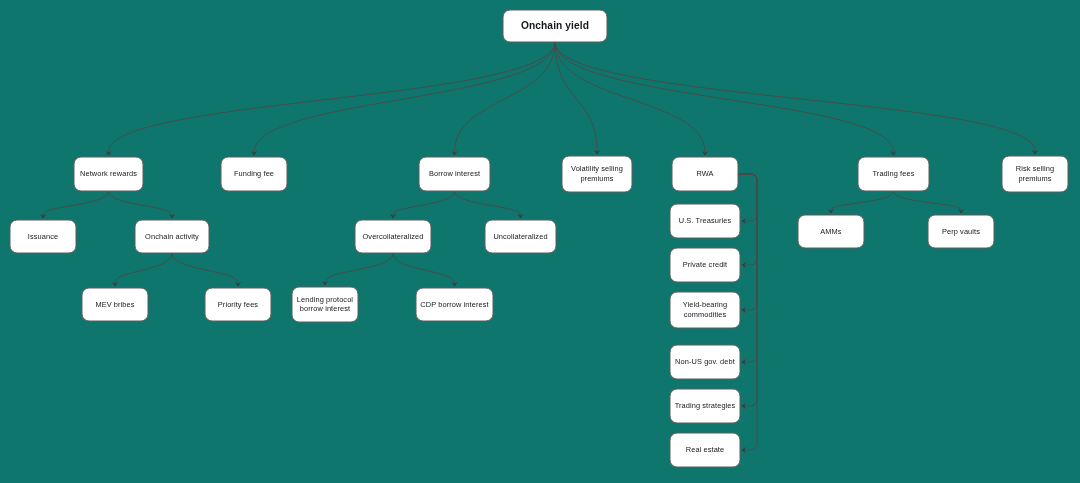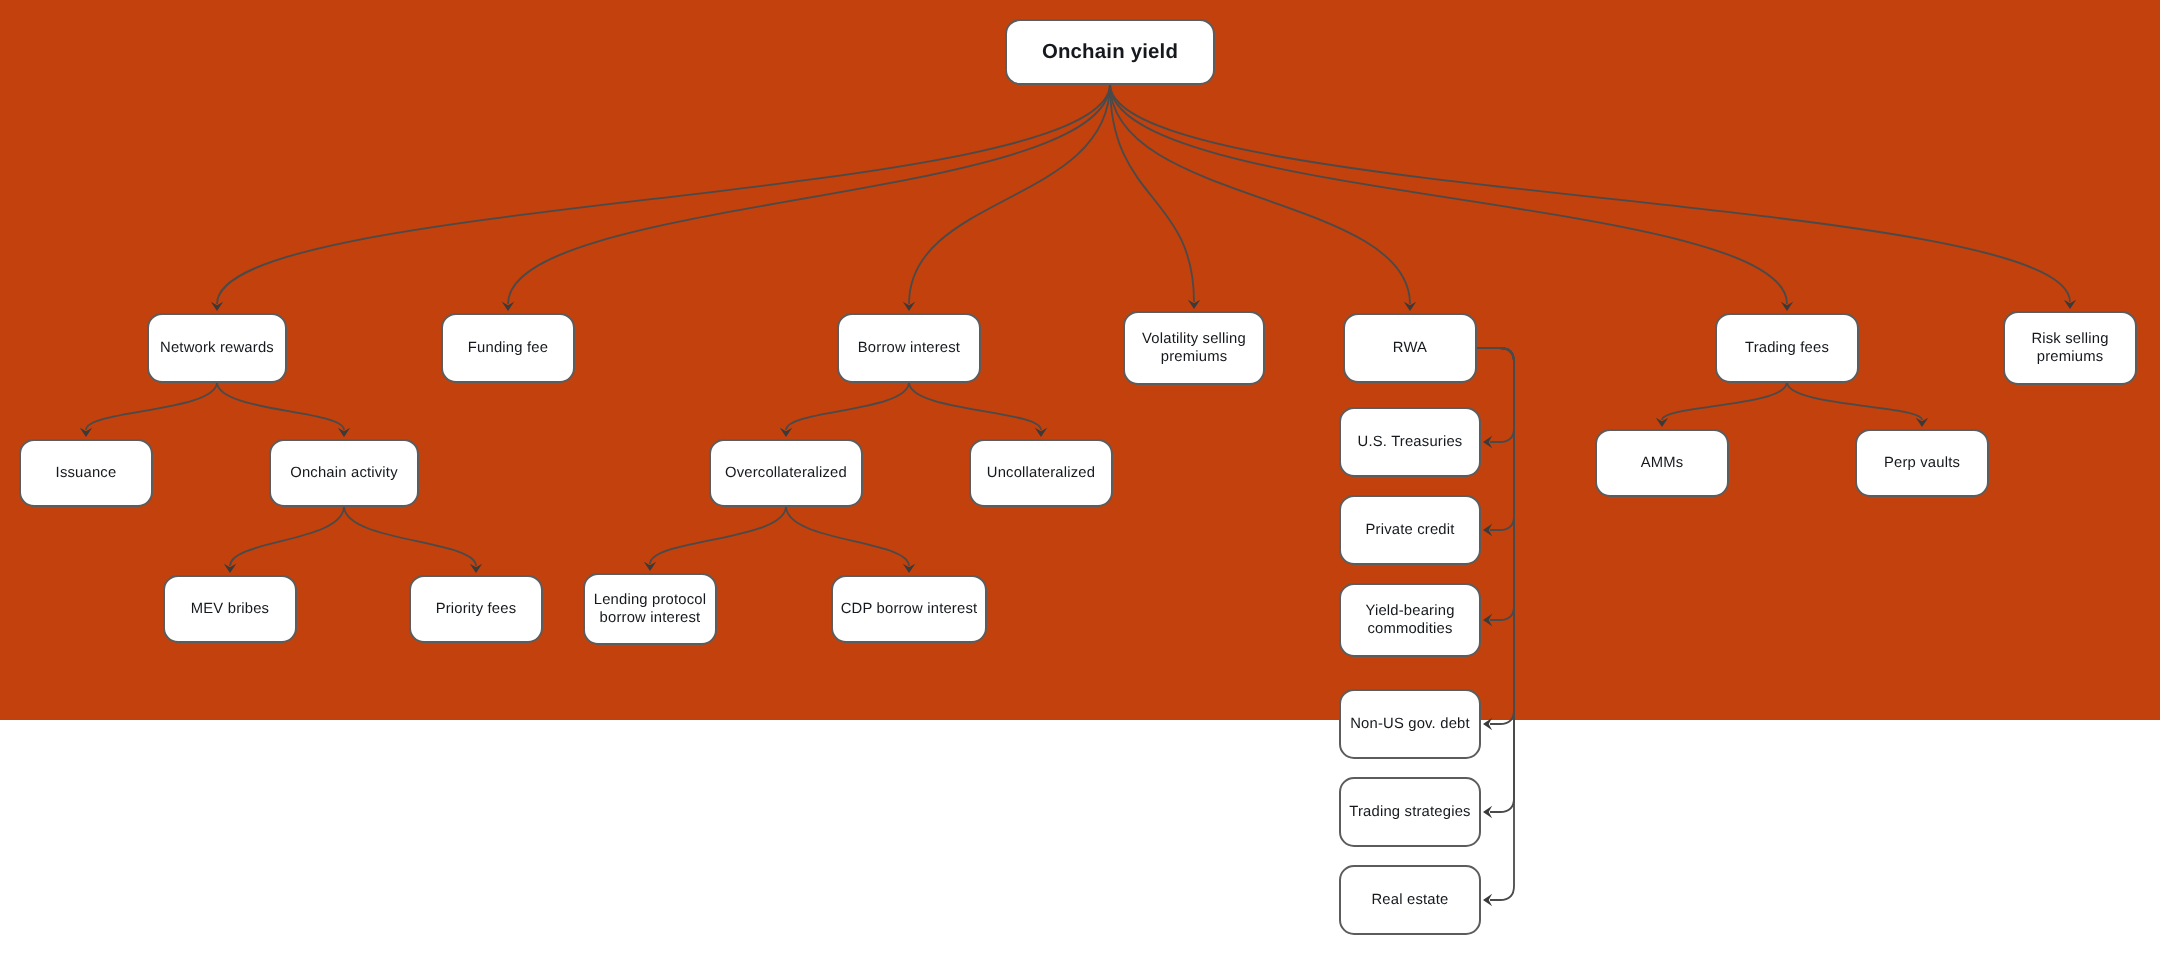--- a/index.html
+++ b/index.html
@@ -9,22 +9,22 @@
   }
   body {
     width: 1080px;
     height: 483px;
     font-family: "Liberation Sans", sans-serif;
     overflow: hidden;
   }
   #diagram-root {
     position: relative;
     width: 1080px;
-    height: 360px;
-    background: #c2410c;
+    height: 483px;
+    background: #0f766e;
   }
   svg#flowchart {
     display: block;
     width: 1080px;
     height: 483px;
   }
   .node-rect {
     fill: #ffffff;
     stroke: #5c5c5c;
     stroke-width: 1;

